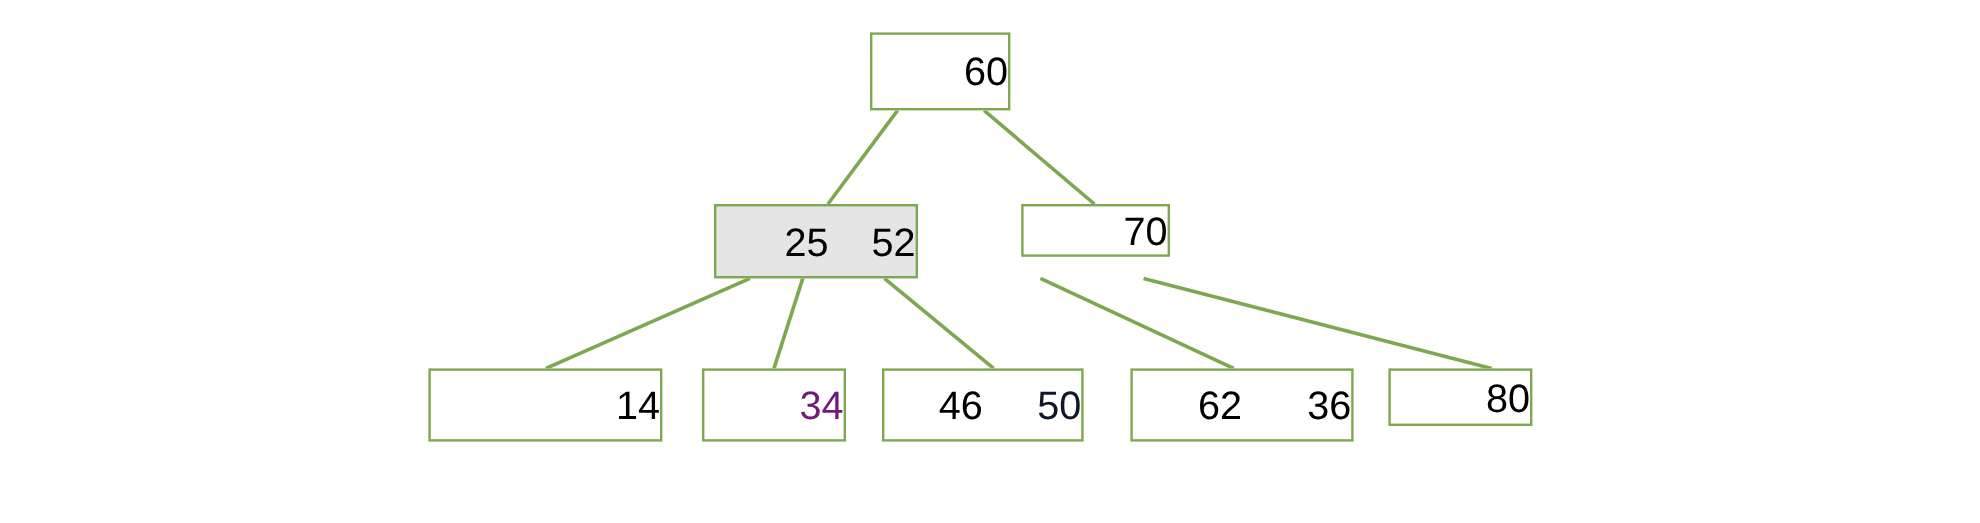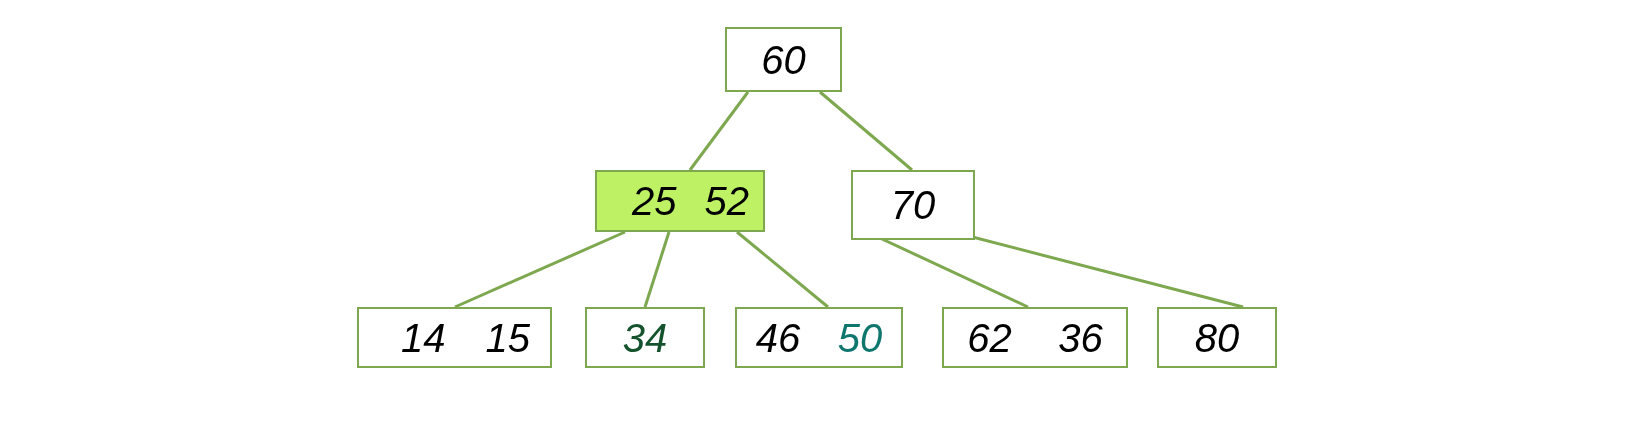--- a/index.html
+++ b/index.html
@@ -31,64 +31,62 @@
     background: #ffffff;
     display: flex;
     flex-direction: row;
     align-items: center;
     justify-content: center;
     z-index: 2;
   }
   .node-key {
     color: #000000;
     font-family: "Liberation Sans", sans-serif;
-    font-size: 40px;
+    font-size: 33px;
     line-height: 1;
-    text-align: center;
+    text-align: right;
     white-space: nowrap;
     letter-spacing: 0px;
-    font-style: italic;
   }
 </style>
 </head>
 <body>
 
 <div id="diagram-canvas">
   <svg id="edge-layer" viewBox="0 0 1650 436" width="1650" height="436">
       <line x1="748" y1="92" x2="690" y2="170" stroke="#7da84f" stroke-width="3" stroke-linecap="butt"></line>
       <line x1="820" y1="92" x2="912" y2="170" stroke="#7da84f" stroke-width="3" stroke-linecap="butt"></line>
       <line x1="625" y1="232" x2="455" y2="307" stroke="#7da84f" stroke-width="3" stroke-linecap="butt"></line>
       <line x1="669" y1="232" x2="645" y2="307" stroke="#7da84f" stroke-width="3" stroke-linecap="butt"></line>
       <line x1="737" y1="232" x2="828" y2="307" stroke="#7da84f" stroke-width="3" stroke-linecap="butt"></line>
       <line x1="867" y1="232" x2="1028" y2="307" stroke="#7da84f" stroke-width="3" stroke-linecap="butt"></line>
       <line x1="953" y1="232" x2="1243" y2="307" stroke="#7da84f" stroke-width="3" stroke-linecap="butt"></line>
     </svg>
   <div id="node-layer">
       <div class="tree-node" style="left: 725px; top: 27px; width: 117px; height: 65px; border: 2px solid rgb(125, 168, 79); background: rgb(255, 255, 255);">
         <span class="node-key" style="color: rgb(0, 0, 0); flex: 1 1 0px;">60</span>
       </div>
-      <div class="tree-node" style="left: 595px; top: 170px; width: 170px; height: 62px; border: 2px solid rgb(125, 168, 79); background: #bef264; padding-left: 21px;">
+      <div class="tree-node" style="left: 595px; top: 170px; width: 170px; height: 62px; border: 2px solid rgb(125, 168, 79); background: #e5e5e5; padding-left: 21px;">
         <span class="node-key" style="color: rgb(0, 0, 0); flex: 1 1 0px;">25</span>
         <span class="node-key" style="color: rgb(0, 0, 0); flex: 1 1 0px;">52</span>
       </div>
-      <div class="tree-node" style="left: 851px; top: 170px; width: 124px; height: 70px; border: 2px solid rgb(125, 168, 79); background: rgb(255, 255, 255);">
+      <div class="tree-node" style="left: 851px; top: 170px; width: 124px; height: 44px; border: 2px solid rgb(125, 168, 79); background: rgb(255, 255, 255);">
         <span class="node-key" style="color: rgb(0, 0, 0); flex: 1 1 0px;">70</span>
       </div>
       <div class="tree-node" style="left: 357px; top: 307px; width: 195px; height: 61px; border: 2px solid rgb(125, 168, 79); background: rgb(255, 255, 255);">
         <span class="node-key" style="color: rgb(0, 0, 0); flex: 1 1 0px; margin-left: 22px;">14</span>
-        <span class="node-key" style="color: rgb(0, 0, 0); flex: 1 1 0px;">15</span>
       </div>
       <div class="tree-node" style="left: 585px; top: 307px; width: 120px; height: 61px; border: 2px solid rgb(125, 168, 79); background: rgb(255, 255, 255);">
-        <span class="node-key" style="color: #14532d; flex: 1 1 0px;">34</span>
+        <span class="node-key" style="color: #701a75; flex: 1 1 0px;">34</span>
       </div>
       <div class="tree-node" style="left: 735px; top: 307px; width: 168px; height: 61px; border: 2px solid rgb(125, 168, 79); background: rgb(255, 255, 255);">
         <span class="node-key" style="color: rgb(0, 0, 0); flex: 1 1 0px;">46</span>
-        <span class="node-key" style="color: #0f766e; flex: 1 1 0px;">50</span>
+        <span class="node-key" style="color: #0f172a; flex: 1 1 0px;">50</span>
       </div>
       <div class="tree-node" style="left: 942px; top: 307px; width: 186px; height: 61px; border: 2px solid rgb(125, 168, 79); background: rgb(255, 255, 255);">
         <span class="node-key" style="color: rgb(0, 0, 0); flex: 1 1 0px;">62</span>
         <span class="node-key" style="color: rgb(0, 0, 0); flex: 1 1 0px;">36</span>
       </div>
-      <div class="tree-node" style="left: 1157px; top: 307px; width: 120px; height: 61px; border: 2px solid rgb(125, 168, 79); background: rgb(255, 255, 255);">
+      <div class="tree-node" style="left: 1157px; top: 307px; width: 120px; height: 48px; border: 2px solid rgb(125, 168, 79); background: rgb(255, 255, 255);">
         <span class="node-key" style="color: rgb(0, 0, 0); flex: 1 1 0px;">80</span>
       </div>
     </div>
 </div>
 
 </body></html>

